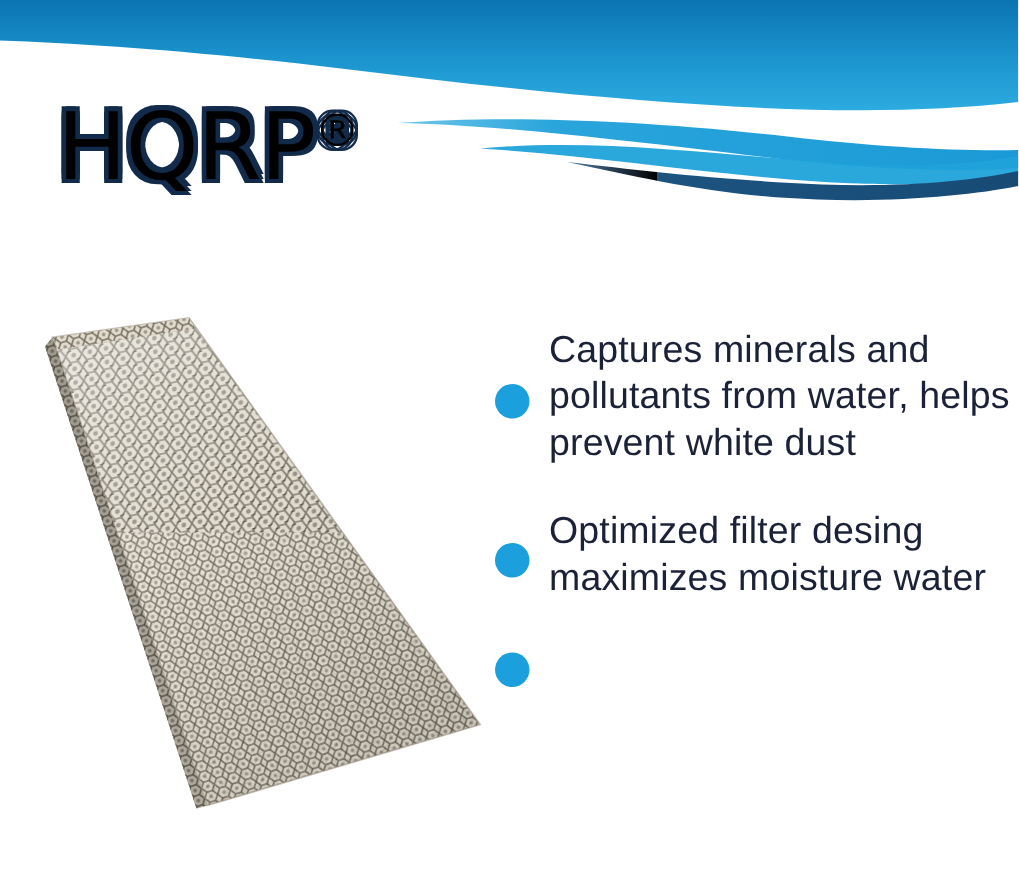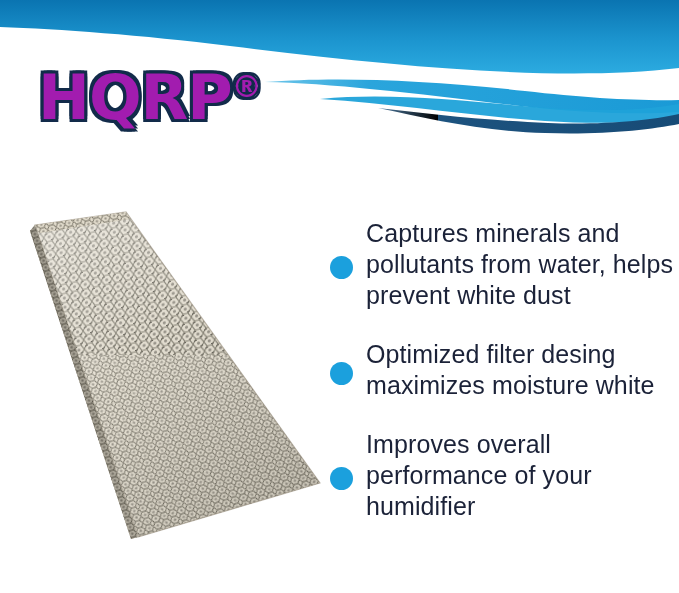--- a/index.html
+++ b/index.html
@@ -31,24 +31,24 @@
   #logo {
     position: absolute;
     left: 38px;
     top: 60px;
     width: 220px;
     height: 75px;
   }
   #logo-text {
     font-family: "DejaVu Sans", sans-serif;
     font-size: 62px;
-    font-weight: bold;
+    font-weight: normal;
     letter-spacing: -1px;
     line-height: 75px;
-    color: #a21caf;
+    color: #000000;
     -webkit-text-stroke: 0px;
     paint-order: stroke fill;
     white-space: nowrap;
     margin: 0;
     text-shadow:
       -3px -3px 0 #122b4a, 3px -3px 0 #122b4a,
       -3px  3px 0 #122b4a, 3px  3px 0 #122b4a,
       -3px  0   0 #122b4a, 3px  0   0 #122b4a,
        0   -3px 0 #122b4a, 0    3px 0 #122b4a;
   }
@@ -201,23 +201,22 @@
 
   <div id="features">
 
     <div class="feature-item">
       <span class="feature-bullet"></span>
       <span class="feature-text">Captures minerals and pollutants from water, helps prevent white dust</span>
     </div>
 
     <div class="feature-item">
       <span class="feature-bullet"></span>
-      <span class="feature-text">Optimized filter desing maximizes moisture white</span>
+      <span class="feature-text">Optimized filter desing maximizes moisture water</span>
     </div>
 
     <div class="feature-item">
       <span class="feature-bullet"></span>
-      <span class="feature-text">Improves overall performance of your humidifier</span>
     </div>
 
   </div>
 
 </div>
 
 </body></html>

